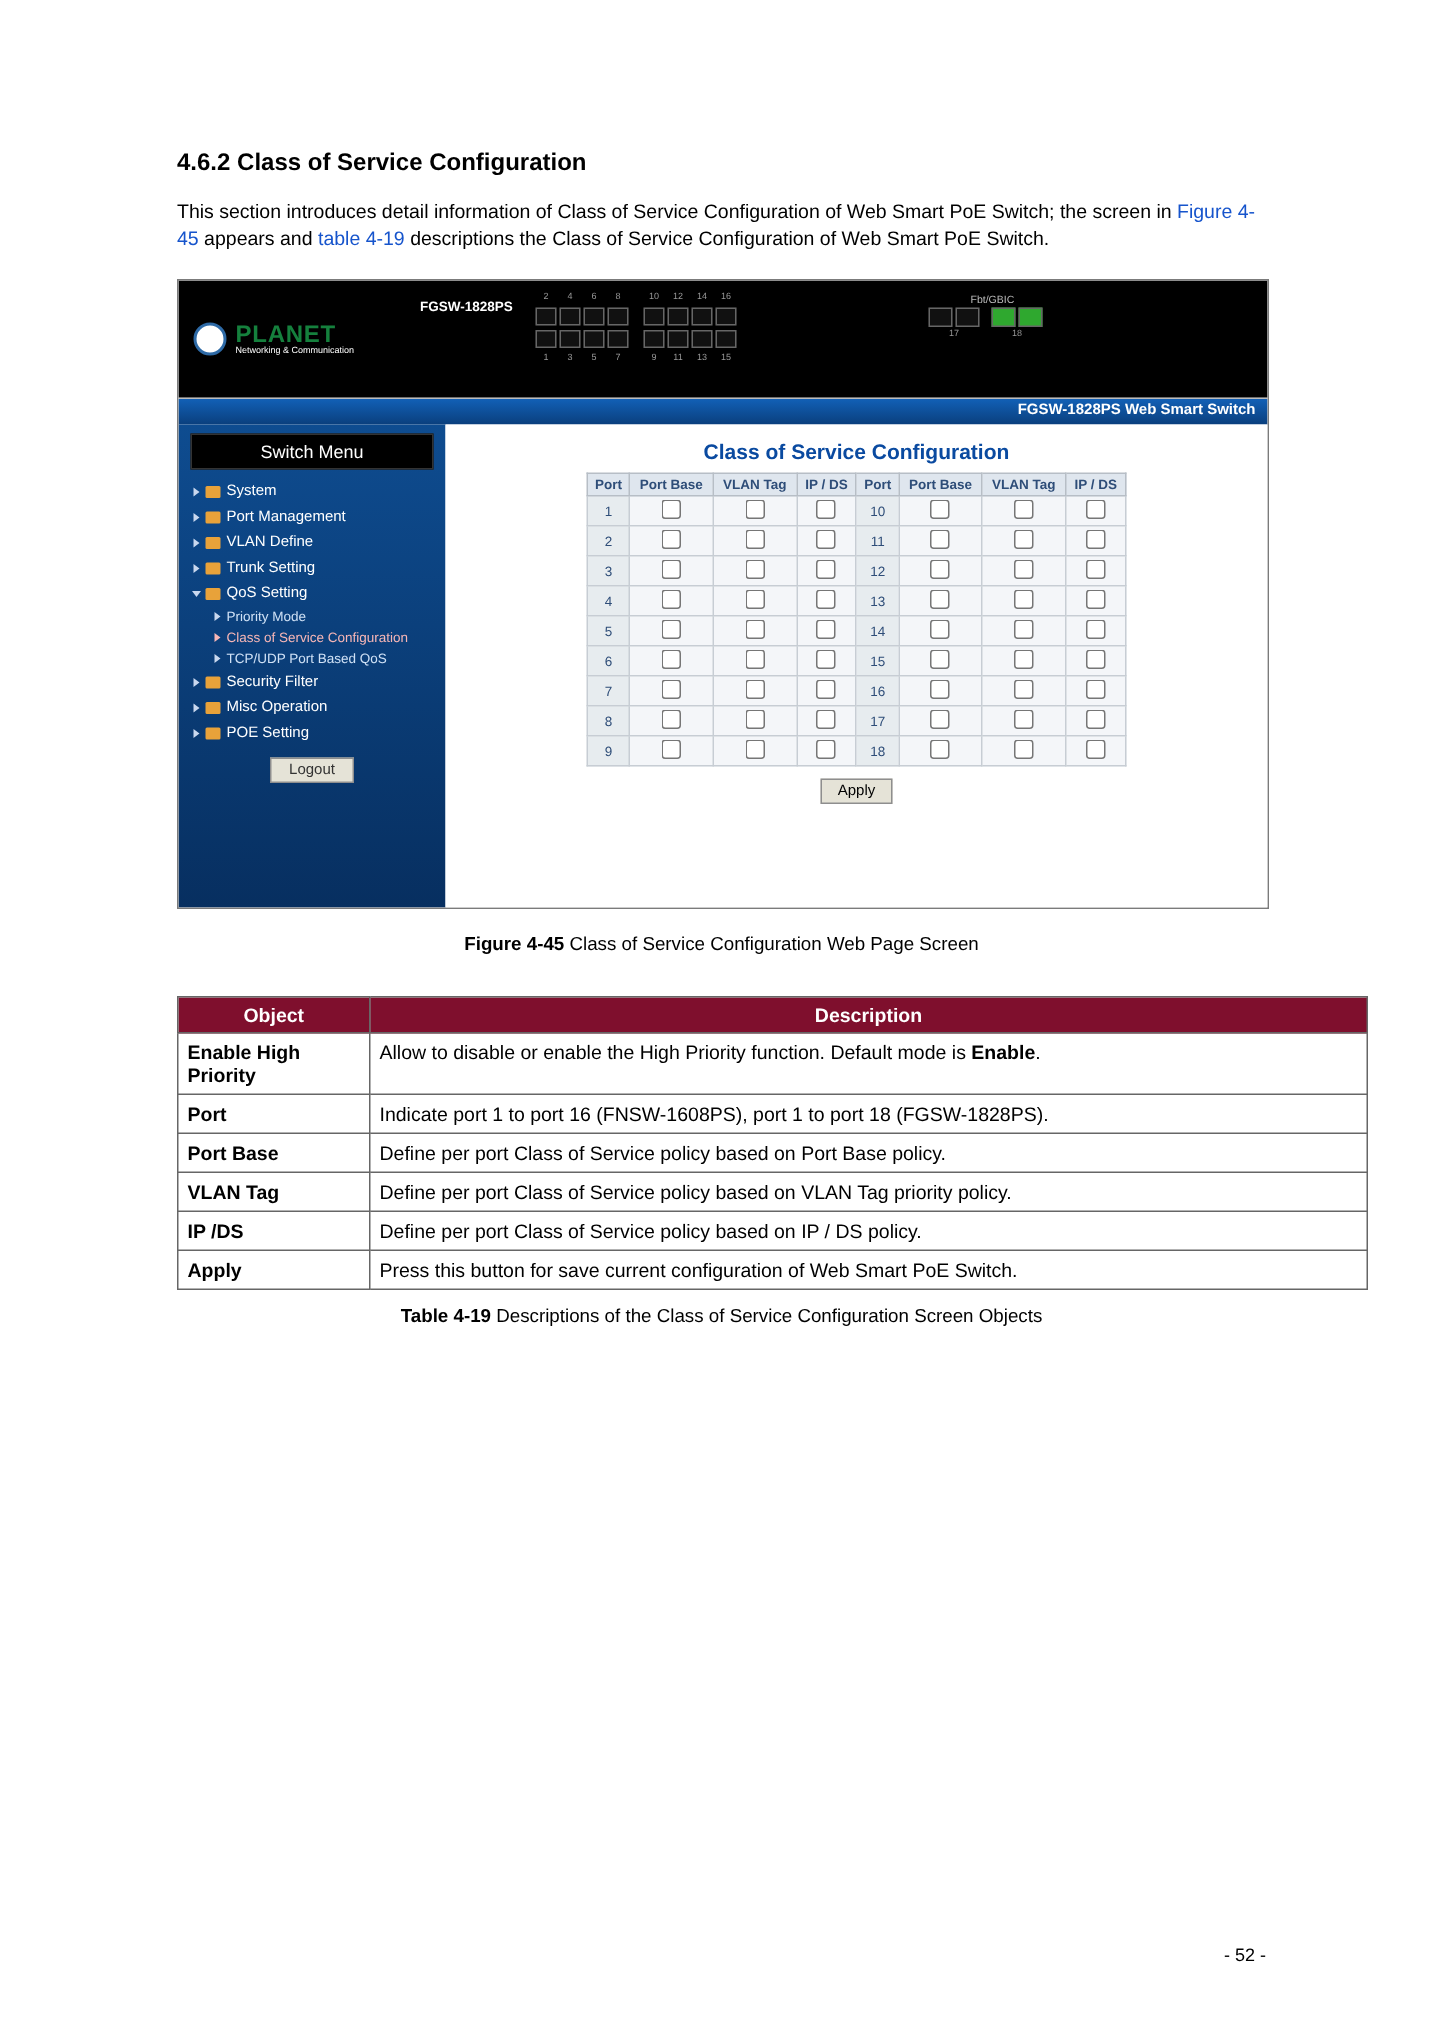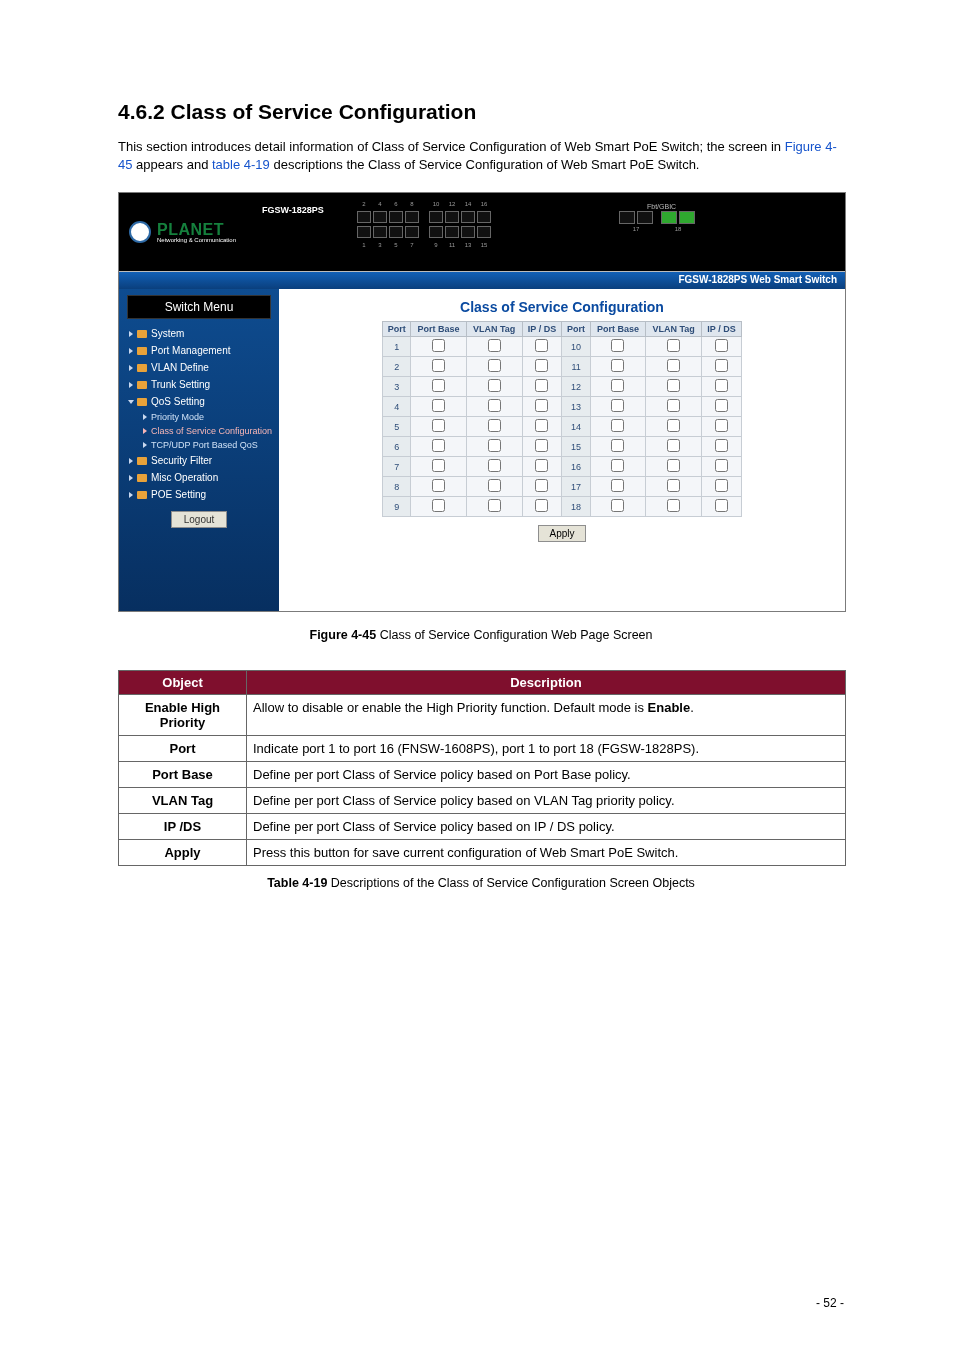--- a/index.html
+++ b/index.html
@@ -7,21 +7,21 @@
   body {
     font-family: Arial, Helvetica, sans-serif;
     font-size: 13px;
     color: #000;
     background: #fff;
     width: 954px;
     min-height: 1350px;
     position: relative;
   }
   .page { padding: 100px 110px 0 118px; }
-  h2.section-title { font-size: 21px; font-weight: bold; margin: 0 0 14px 0; }
+  h2.section-title { font-size: 16px; font-weight: bold; margin: 0 0 14px 0; }
   .intro { line-height: 1.4; margin-bottom: 18px; }
   .link { color: #1654cc; }
 
   
   .screenshot {
     border: 1px solid #7b7b7b;
     width: 728px;
     height: 420px;
     background: #fff;
     position: relative;
@@ -35,21 +35,21 @@
     padding: 0 10px;
     position: relative;
   }
   .logo-wrap { display: flex; align-items: center; }
   .logo-circle {
     width: 22px; height: 22px; border-radius: 50%;
     border: 2px solid #2e6aa6; background: #fff; margin-right: 6px;
   }
   .logo-text { color: #15803d; font-weight: bold; font-size: 16px; letter-spacing: 0.5px; }
   .logo-sub { color: #fff; font-size: 6px; display: block; margin-top: -2px; }
-  .model-label { color: #fff; font-size: 9px; font-weight: bold; margin-left: 26px; align-self: flex-start; margin-top: 12px; }
+  .model-label { color: #fff; font-size: 9px; font-weight: bold; margin-left: 44px; align-self: flex-start; margin-top: 12px; }
   .ports-top {
     position: absolute; left: 238px; top: 8px;
     display: flex; gap: 10px;
   }
   .port-block { display: flex; gap: 2px; }
   .port-top, .port-bot {
     width: 14px; height: 12px; border: 1px solid #666; background: #111;
   }
   .port-col { display: flex; flex-direction: column; gap: 3px; }
   .port-num-top { color: #999; font-size: 6px; text-align: center; margin-bottom: 1px; }
@@ -64,21 +64,21 @@
     background: linear-gradient(#1260b6, #0a3f7d);
     color: #fff;
     font-size: 10px;
     font-weight: bold;
     text-align: right;
     padding: 2px 8px 0 0;
   }
 
   .main-area { display: flex; height: calc(100% - 78px - 17px - 1px); }
   .sidebar {
-    width: 160px;
+    width: 178px;
     background: linear-gradient(#0e4c90, #072f60);
     color: #fff;
     font-size: 10px;
     padding-top: 6px;
   }
   .menu-hdr {
     background: #000; color: #fff; text-align: center;
     font-size: 12px; padding: 4px 0; margin: 0 8px 6px 8px;
     border: 1px solid #333;
   }
@@ -123,32 +123,32 @@
     margin: 8px auto 0 auto; display:block;
     background: #e5e3d7; border: 1px solid #8e8e8e; font-size:10px;
     padding: 2px 10px;
   }
 
   .fig-caption { text-align: center; font-size: 12.5px; margin: 16px 0 28px 0; }
   .fig-caption b { font-weight: bold; }
 
   
   table.desc {
-    width: 728px;
+    width: 794px;
     border-collapse: collapse;
     font-size: 13px;
   }
   table.desc th {
     background: #7f0f2d; color: #fff; font-weight: bold;
     border: 1px solid #666; padding: 4px 6px; text-align:center;
   }
   table.desc td {
     border: 1px solid #666; padding: 5px 6px; vertical-align: top;
   }
-  table.desc td.obj { font-weight: bold; width: 128px; text-align: center; }
+  table.desc td.obj { font-weight: bold; width: 128px; }
 
   .tbl-caption { text-align: center; font-size: 12.5px; margin-top: 10px; }
   .tbl-caption b { font-weight: bold; }
 
   .page-num {
     position: absolute;
     right: 110px;
     bottom: 40px;
     font-size: 12px;
   }

